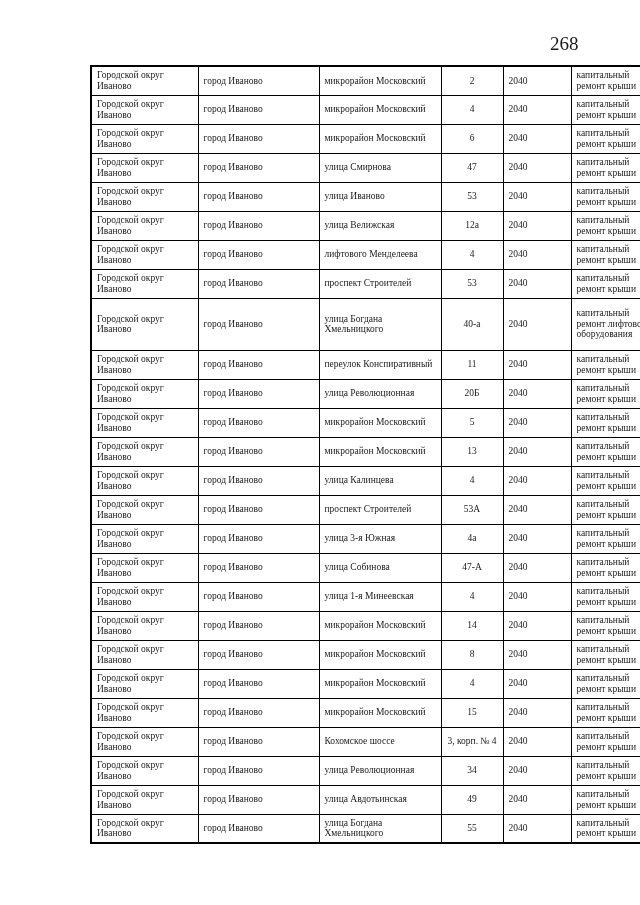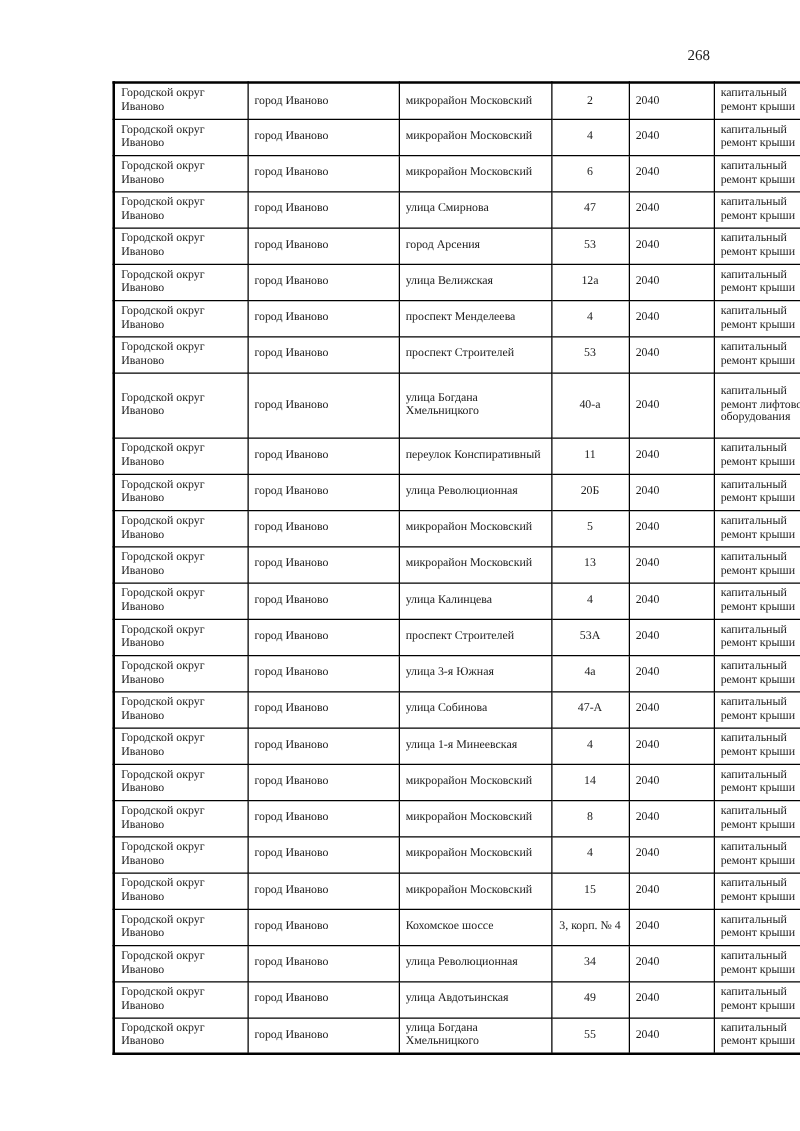--- a/index.html
+++ b/index.html
@@ -13,21 +13,21 @@
     height: 905px;
     background: #ffffff;
     overflow: hidden;
     font-family: "Liberation Serif", serif;
     color: #1a1a1a;
   }
   .page-number {
     position: absolute;
     top: 36px;
     left: 550px;
-    font-size: 12px;
+    font-size: 19px;
     line-height: 16px;
     color: #1a1a1a;
   }
   table.doc-table {
     position: absolute;
     left: 45px;
     top: 65px;
     width: 573px;
     border-collapse: collapse;
     table-layout: fixed;
@@ -95,37 +95,37 @@
           <td class="c1">Городской округ Иваново</td>
           <td class="c2">город Иваново</td>
           <td class="c3">улица Смирнова</td>
           <td class="c4">47</td>
           <td class="c5">2040</td>
           <td class="c6">капитальный ремонт крыши</td>
         </tr>
         <tr class="row">
           <td class="c1">Городской округ Иваново</td>
           <td class="c2">город Иваново</td>
-          <td class="c3">город Арсения</td>
+          <td class="c3">улица Иваново</td>
           <td class="c4">53</td>
           <td class="c5">2040</td>
           <td class="c6">капитальный ремонт крыши</td>
         </tr>
         <tr class="row">
           <td class="c1">Городской округ Иваново</td>
           <td class="c2">город Иваново</td>
           <td class="c3">улица Велижская</td>
           <td class="c4">12а</td>
           <td class="c5">2040</td>
           <td class="c6">капитальный ремонт крыши</td>
         </tr>
         <tr class="row">
           <td class="c1">Городской округ Иваново</td>
           <td class="c2">город Иваново</td>
-          <td class="c3">проспект Менделеева</td>
+          <td class="c3">лифтового Менделеева</td>
           <td class="c4">4</td>
           <td class="c5">2040</td>
           <td class="c6">капитальный ремонт крыши</td>
         </tr>
         <tr class="row">
           <td class="c1">Городской округ Иваново</td>
           <td class="c2">город Иваново</td>
           <td class="c3">проспект Строителей</td>
           <td class="c4">53</td>
           <td class="c5">2040</td>

